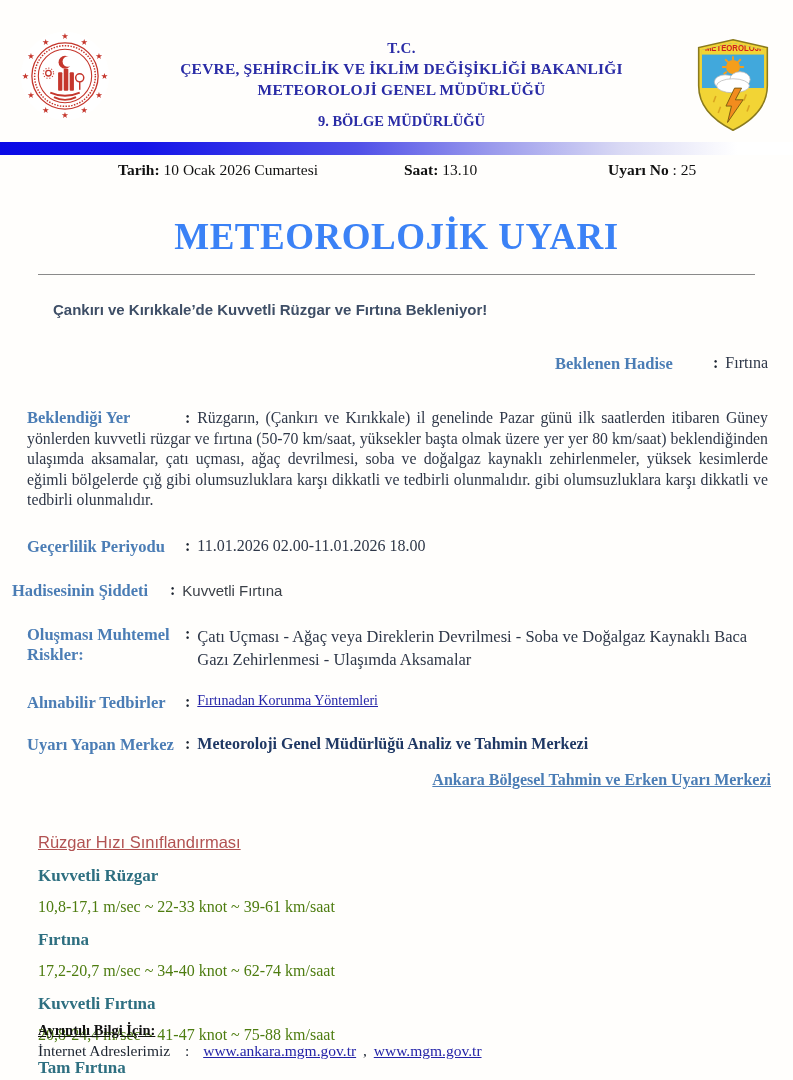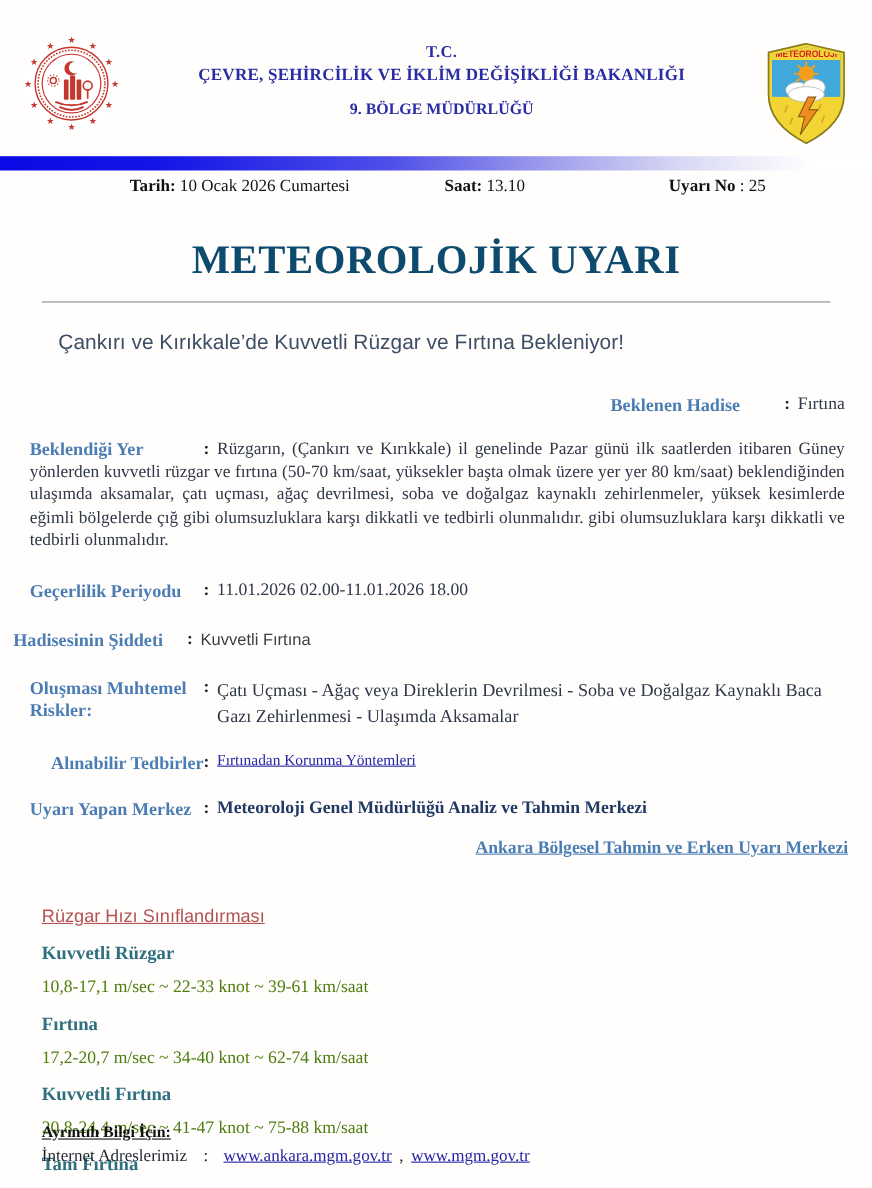--- a/index.html
+++ b/index.html
@@ -21,36 +21,36 @@
 
   
   .grad-bar{height:13px;margin-top:10px;
     background:linear-gradient(90deg,#0a0ae6 0%,#1414e8 18%,#5050e8 45%,#9a9aec 62%,#d8d8f4 78%,#ffffff 93%);}
   .info-bar{position:relative;height:22px;margin-top:6px;font-size:15.5px;color:#111;}
   .info-item{position:absolute;top:0;white-space:nowrap;}
   .info-item b{font-weight:bold;}
   .ib1{left:118px;} .ib2{left:404px;} .ib3{left:608px;}
 
   
-  .main-title{margin-top:32px;text-align:center;color:#0c4a6e;font-weight:bold;
+  .main-title{margin-top:32px;text-align:center;color:#3b82f6;font-weight:bold;
     font-size:37px;letter-spacing:.5px;font-family:"Liberation Serif",serif;}
   .title-rule{border:none;border-top:1.5px solid #8a8a8a;margin:16px 38px 0 38px;}
 
   .headline{margin:26px 40px 0 53px;font-family:"Liberation Sans",sans-serif;
-    font-weight:normal;font-size:19px;color:#3e4e66;}
+    font-weight:bold;font-size:15px;color:#3e4e66;}
 
   
   .field-row{display:flex;margin:0 25px 0 27px;align-items:flex-start;}
   .f-label{flex:0 0 158px;color:#4b7db5;font-weight:bold;font-size:16.5px;}
   .f-colon{font-weight:bold;color:#1c2430;padding-right:7px;font-size:16px;}
   .f-value{font-size:16px;color:#2e3748;}
   .mt-bh{margin-top:36px;justify-content:flex-end;} .mt-gp{margin-top:26px;}
-  .mt-hs{margin-top:24px;margin-left:12px;} .mt-or{margin-top:24px;} .mt-at{margin-top:22px;text-align:right;} .mt-um{margin-top:22px;}
-
-  .para-field{position:relative;margin:20px 25px 0 27px;}
+  .mt-hs{margin-top:24px;margin-left:12px;} .mt-or{margin-top:24px;} .mt-at{margin-top:22px;} .mt-um{margin-top:22px;}
+
+  .para-field{position:relative;margin:34px 25px 0 27px;}
   .para-label{position:absolute;left:0;top:0;color:#4b7db5;font-weight:bold;font-size:16.5px;}
   .para-text{margin:0;text-align:justify;text-indent:158px;font-size:15.8px;line-height:20.6px;color:#2e3748;}
 
   .value-sans{font-family:"Liberation Sans",sans-serif;font-size:15px;color:#3a3f46;padding-top:1px;}
   .value-bold{font-weight:bold;color:#1f3864;}
   .risk-value{max-width:560px;line-height:23px;font-size:16.5px;}
   .link-navy{color:#2424a8;text-decoration:underline;font-size:14px;}
   .regional-link-row{text-align:right;margin:16px 22px 0 0;}
   .regional-link{color:#4b7db5;font-weight:bold;font-size:16px;text-decoration:underline;}
 
@@ -107,20 +107,21 @@
         <circle cx="66" cy="52" r="4.4" fill="none" stroke="#c5362c" stroke-width="1.6"></circle>
         <line x1="66" y1="56" x2="66" y2="65" stroke="#c5362c" stroke-width="1.6"></line>
         <path d="M34 68 Q50 75 66 68" fill="none" stroke="#c5362c" stroke-width="2"></path>
         <path d="M38 73 Q50 79 62 73" fill="none" stroke="#c5362c" stroke-width="2"></path>
       </svg>
     </div>
 
     <div class="header-center">
       <div class="hc1">T.C.</div>
       <div class="hc2">ÇEVRE, ŞEHİRCİLİK VE İKLİM DEĞİŞİKLİĞİ BAKANLIĞI</div>
+      <div class="hc3">METEOROLOJİ GENEL MÜDÜRLÜĞÜ</div>
       <div class="hc4">9. BÖLGE MÜDÜRLÜĞÜ</div>
     </div>
 
     <div class="logo-wrap">
       <svg width="78" height="94" viewBox="0 0 100 120">
         <defs>
           <clipPath id="shieldClip">
             <path d="M50 6 L90 15 L90 60 Q90 93 50 114 Q10 93 10 60 L10 15 Z"></path>
           </clipPath>
         </defs>

